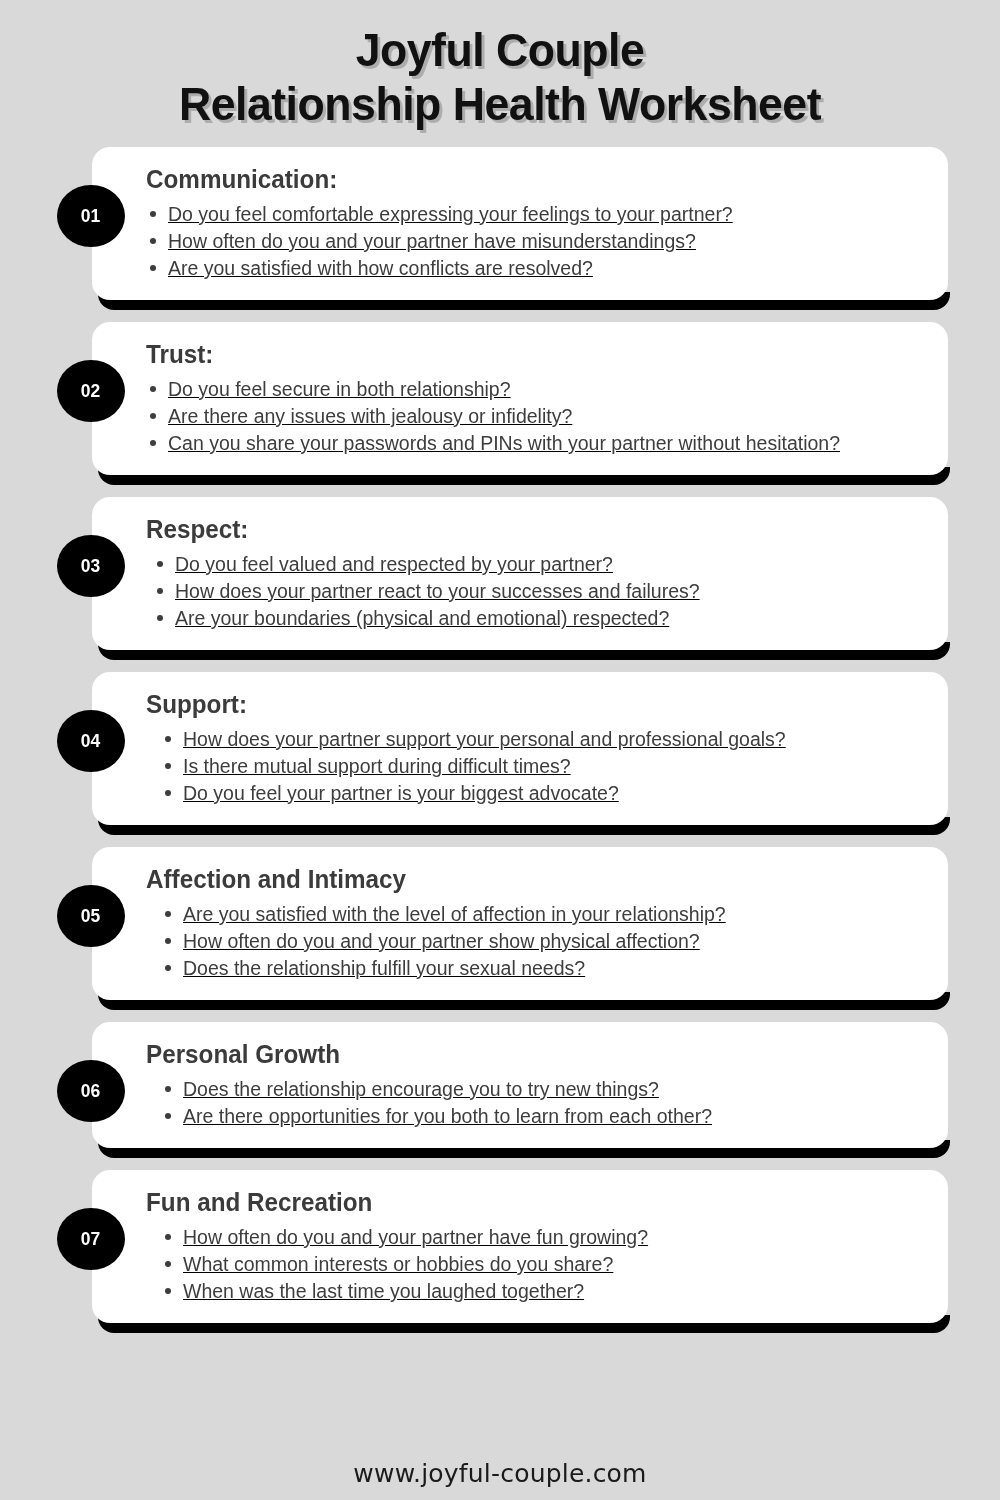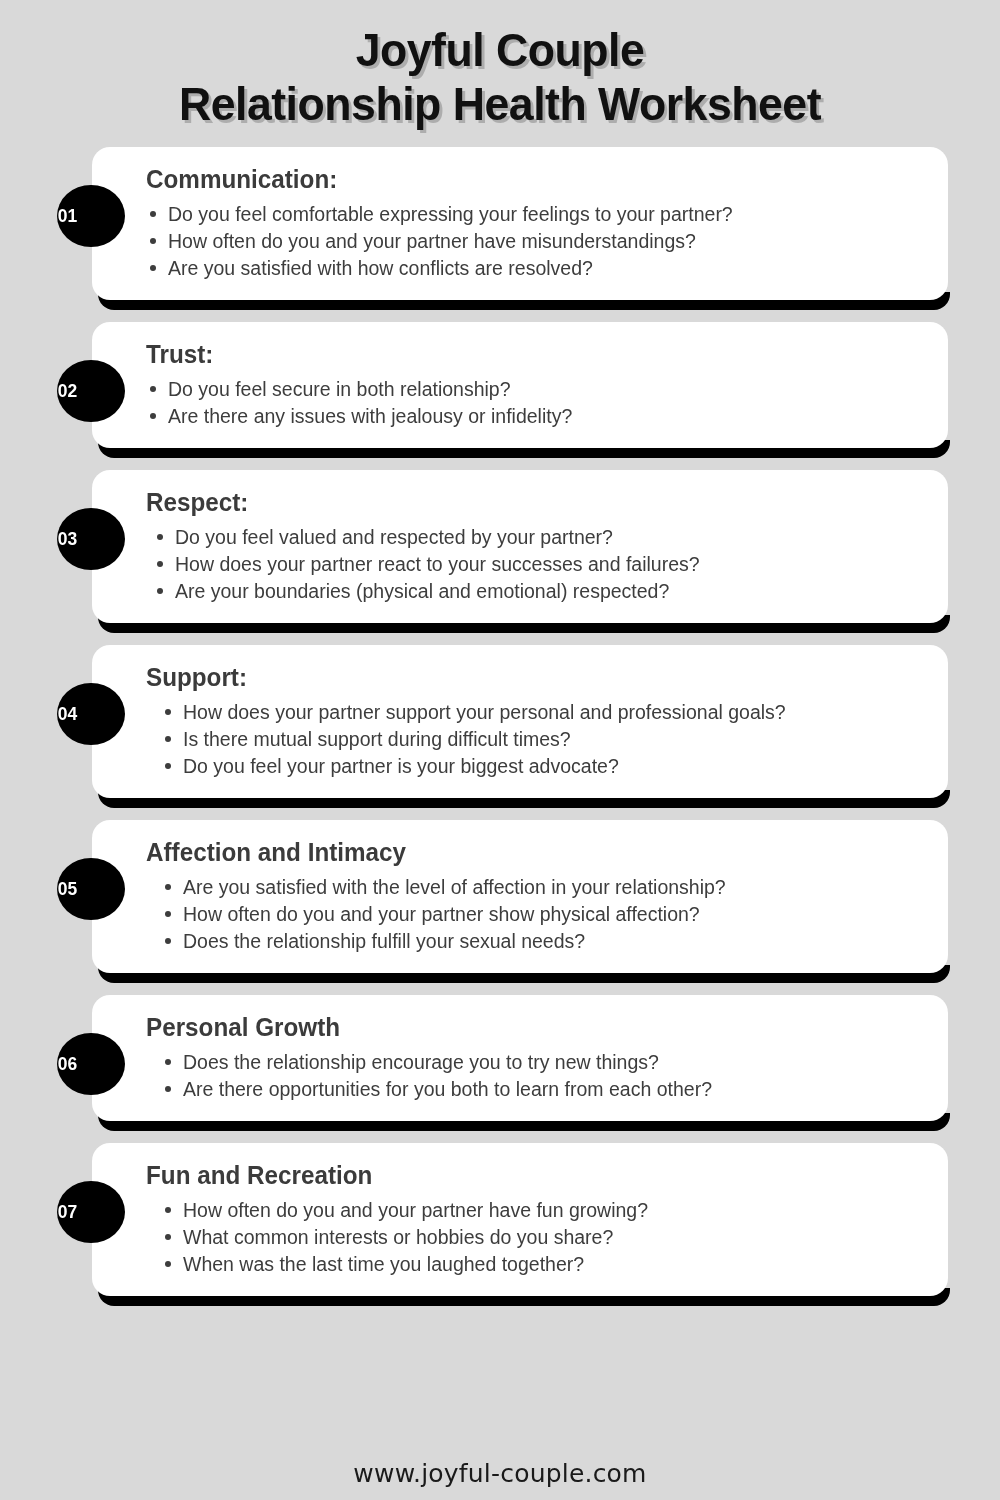--- a/index.html
+++ b/index.html
@@ -64,20 +64,21 @@
     position: absolute;
     left: -35px;
     top: 38px;
     width: 68px;
     height: 62px;
     background: #000000;
     border-radius: 50%;
     z-index: 3;
     display: flex;
     align-items: center;
+    justify-content: center;
   }
   .badge-num {
     color: #ffffff;
     font-family: "Liberation Sans", sans-serif;
     font-weight: bold;
     font-size: 19px;
     letter-spacing: 0px;
     transform: scaleX(0.92);
   }
   .card-title {
@@ -87,20 +88,21 @@
     line-height: 32px;
     color: #3b3b3b;
     margin: 2px 0 6px 0;
     transform: scaleX(0.97);
     transform-origin: left center;
   }
   .bullets {
     list-style: none;
     margin: 0;
     padding: 0;
+    text-decoration: underline;
   }
   .bullets li {
     position: relative;
     font-family: "Liberation Sans", sans-serif;
     font-size: 19.5px;
     line-height: 26px;
     color: #3d3d3d;
     padding-left: 22px;
     margin-bottom: 1px;
   }
@@ -161,20 +163,21 @@
     <div class="card-wrap">
       <div class="card-shadow"></div>
       <div class="card indent-0">
         <div class="badge">
           <span class="badge-num">02</span>
         </div>
         <div class="card-title">Trust:</div>
         <ul class="bullets">
           <li>Do you feel secure in both relationship?</li>
           <li>Are there any issues with jealousy or infidelity?</li>
+          <li>Can you share your passwords and PINs with your partner without hesitation?</li>
         </ul>
       </div>
     </div>
     <div class="card-wrap">
       <div class="card-shadow"></div>
       <div class="card indent-1">
         <div class="badge">
           <span class="badge-num">03</span>
         </div>
         <div class="card-title">Respect:</div>

